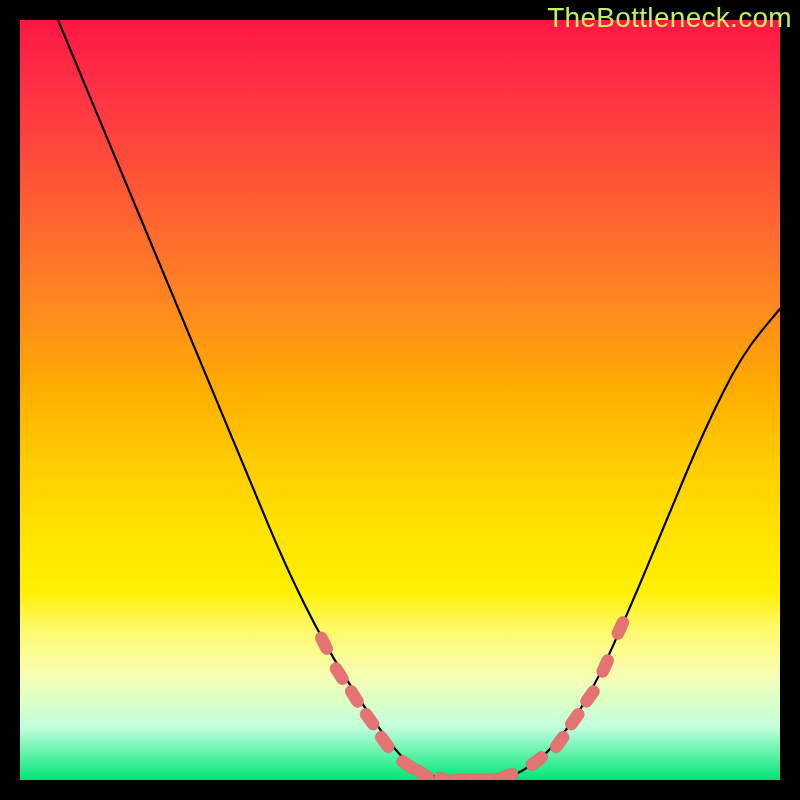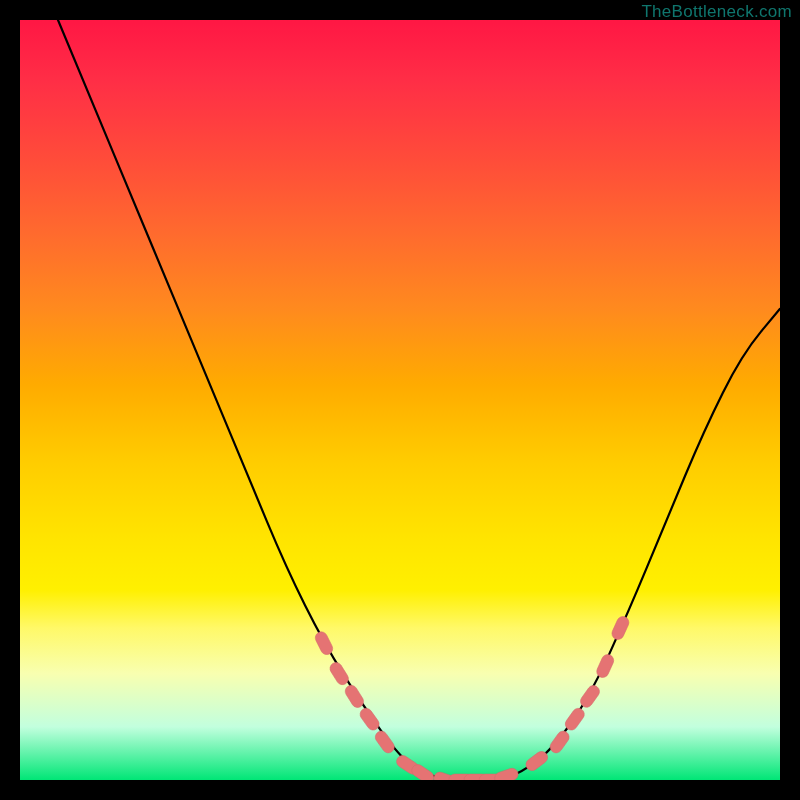--- a/index.html
+++ b/index.html
@@ -43,23 +43,23 @@
     left: 20px;
     top: 20px;
     width: 760px;
     height: 760px;
     pointer-events: none;
   }
   .watermark {
     position: absolute;
     top: 2px;
     right: 8px;
-    color: #0f766e;
+    color: #bef264;
     font-family: Arial, Helvetica, sans-serif;
-    font-size: 17px;
+    font-size: 28px;
     font-weight: 500;
     letter-spacing: 0.3px;
   }
 </style>
 </head>
 <body>
 
 <div class="chart-container">
   <div class="plot-area"></div>
 

